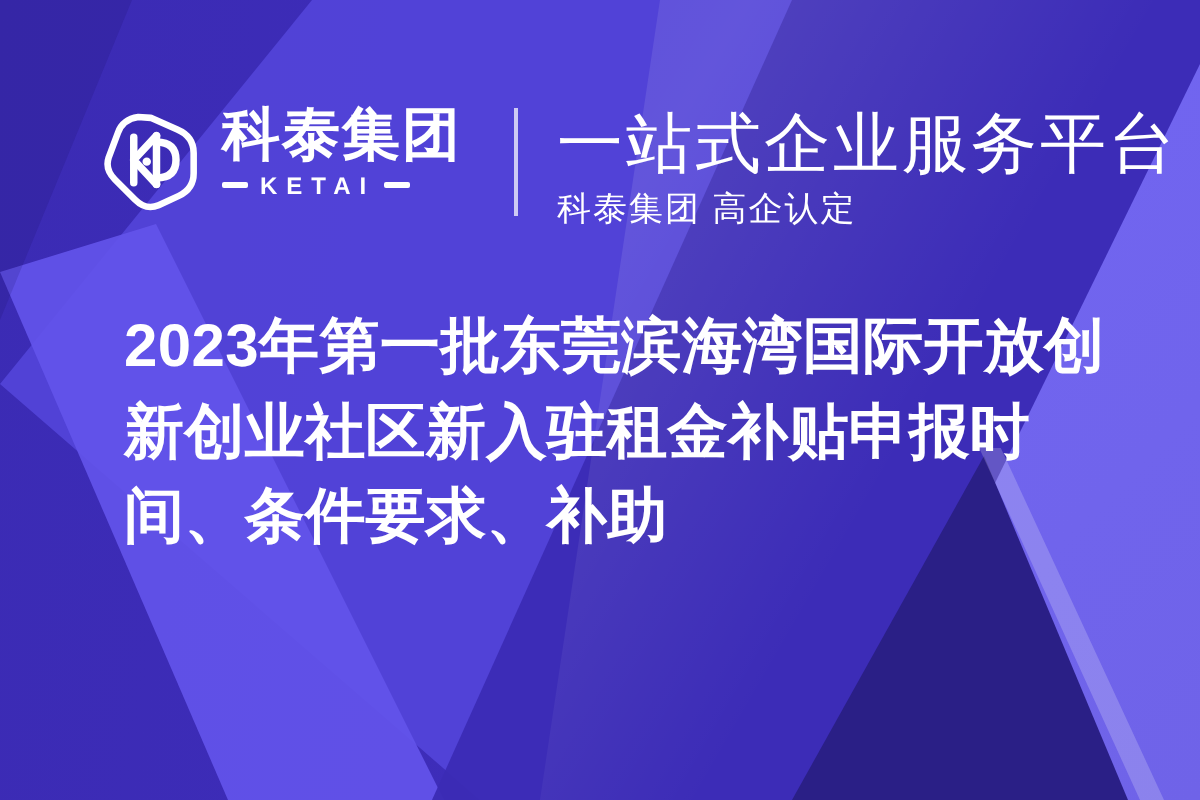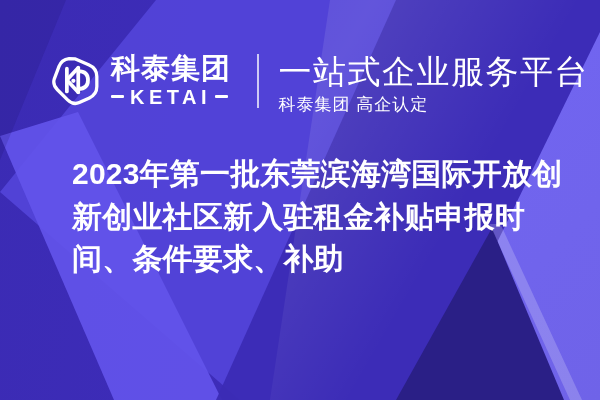--- a/index.html
+++ b/index.html
@@ -113,21 +113,21 @@
   }
   .logo-dash {
     display: inline-block;
     width: 13px;
     height: 3px;
     background: #ffffff;
     border-radius: 1px;
   }
   .logo-en {
     color: #ffffff;
-    font-size: 20px;
+    font-size: 12px;
     font-weight: 700;
     letter-spacing: 4.5px;
     line-height: 1;
     margin: 0 4px 0 6px;
   }
 
   .divider {
     width: 1.5px;
     height: 54px;
     background: rgba(255,255,255,0.72);
@@ -154,21 +154,21 @@
     font-weight: 400;
     letter-spacing: 1px;
     line-height: 1.2;
     margin-top: 4px;
     white-space: nowrap;
   }
 
   
   .headline {
     position: absolute;
-    left: 72px;
+    left: 62px;
     top: 153px;
     width: 500px;
     color: #ffffff;
     font-size: 30px;
     font-weight: 700;
     line-height: 1.42;
     letter-spacing: 0.2px;
     text-align: left;
   }
 </style>

